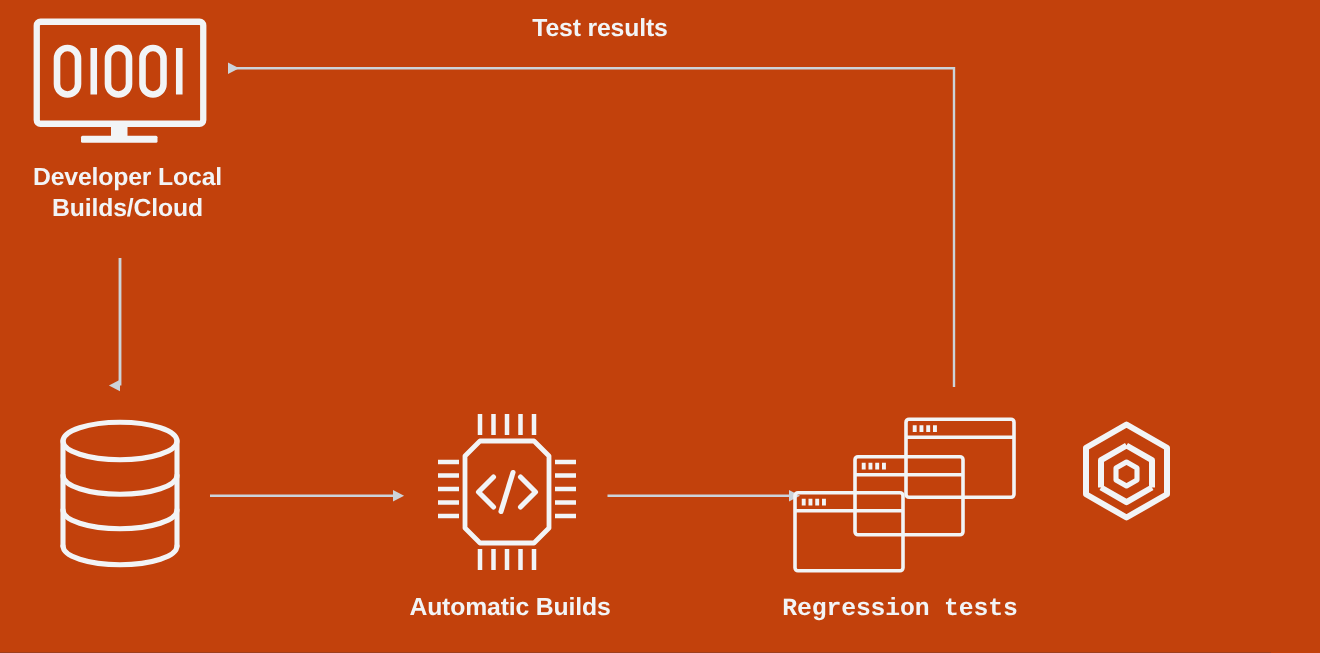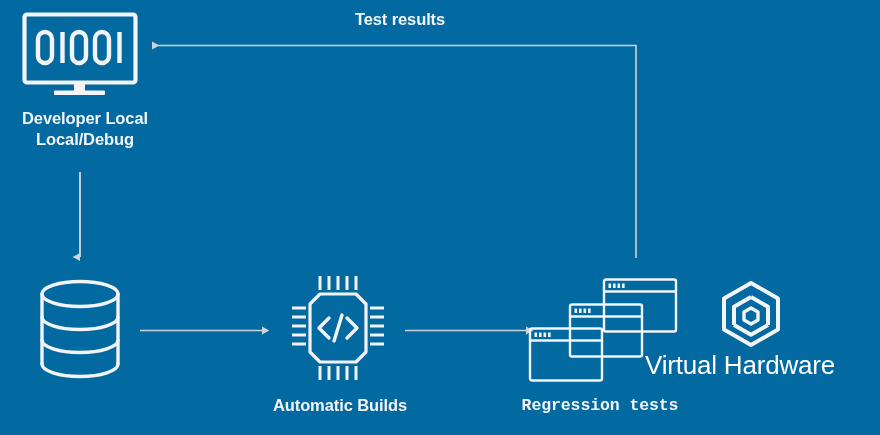--- a/index.html
+++ b/index.html
@@ -10,21 +10,21 @@
     width: 880px;
     height: 435px;
     background: #333f4c;
     font-family: "Liberation Sans", sans-serif;
     overflow: hidden;
   }
   #canvas {
     position: relative;
     width: 880px;
     height: 435px;
-    background: #0369a1;
+    background: #c2410c;
   }
   .node-label {
     position: absolute;
     color: #f2f4f6;
     font-size: 16.5px;
     font-weight: bold;
     text-align: center;
     line-height: 1.28;
     letter-spacing: -0.1px;
     white-space: pre-line;
@@ -113,21 +113,21 @@
       <g fill="none" stroke="#f2f4f6" stroke-width="4.4" stroke-linecap="butt">
         <rect x="16" y="20" width="14" height="31" rx="7" ry="7"></rect>
         <line x1="40.5" y1="20" x2="40.5" y2="51"></line>
         <rect x="50" y="20" width="14" height="31" rx="7" ry="7"></rect>
         <rect x="73" y="20" width="14" height="31" rx="7" ry="7"></rect>
         <line x1="97.5" y1="20" x2="97.5" y2="51"></line>
       </g>
     </svg>
   </div>
   <div class="node-label" style="left:0px; top:108px; width:170px;">Developer Local
-Local/Debug</div>
+Builds/Cloud</div>
 
   <div class="icon-box" style="left:34px; top:279px;">
     <svg width="92" height="100" viewBox="0 0 92 100">
       <g fill="none" stroke="#f2f4f6" stroke-width="3.4" stroke-linecap="round" stroke-linejoin="round">
 
         <ellipse cx="46" cy="15" rx="38" ry="12.5"></ellipse>
 
         <path d="M8,15 L8,85"></path>
         <path d="M84,15 L84,85"></path>
 
@@ -227,16 +227,15 @@
 
         <path d="M35,17 L52,26.8 L52,45 M35,17 L18,26.8 L18,45" stroke-width="4"></path>
         <path d="M18,45 L35,54.8 L52,45" stroke-width="4"></path>
 
         <path d="M35,28 L42,32 L42,40 L35,44 L28,40 L28,32 Z" stroke-width="3.4"></path>
       </g>
     </svg>
   </div>
 
   <div id="avh-brand">
-    <span id="avh-vh">Virtual Hardware</span>
   </div>
 
 </div>
 
 </body></html>

